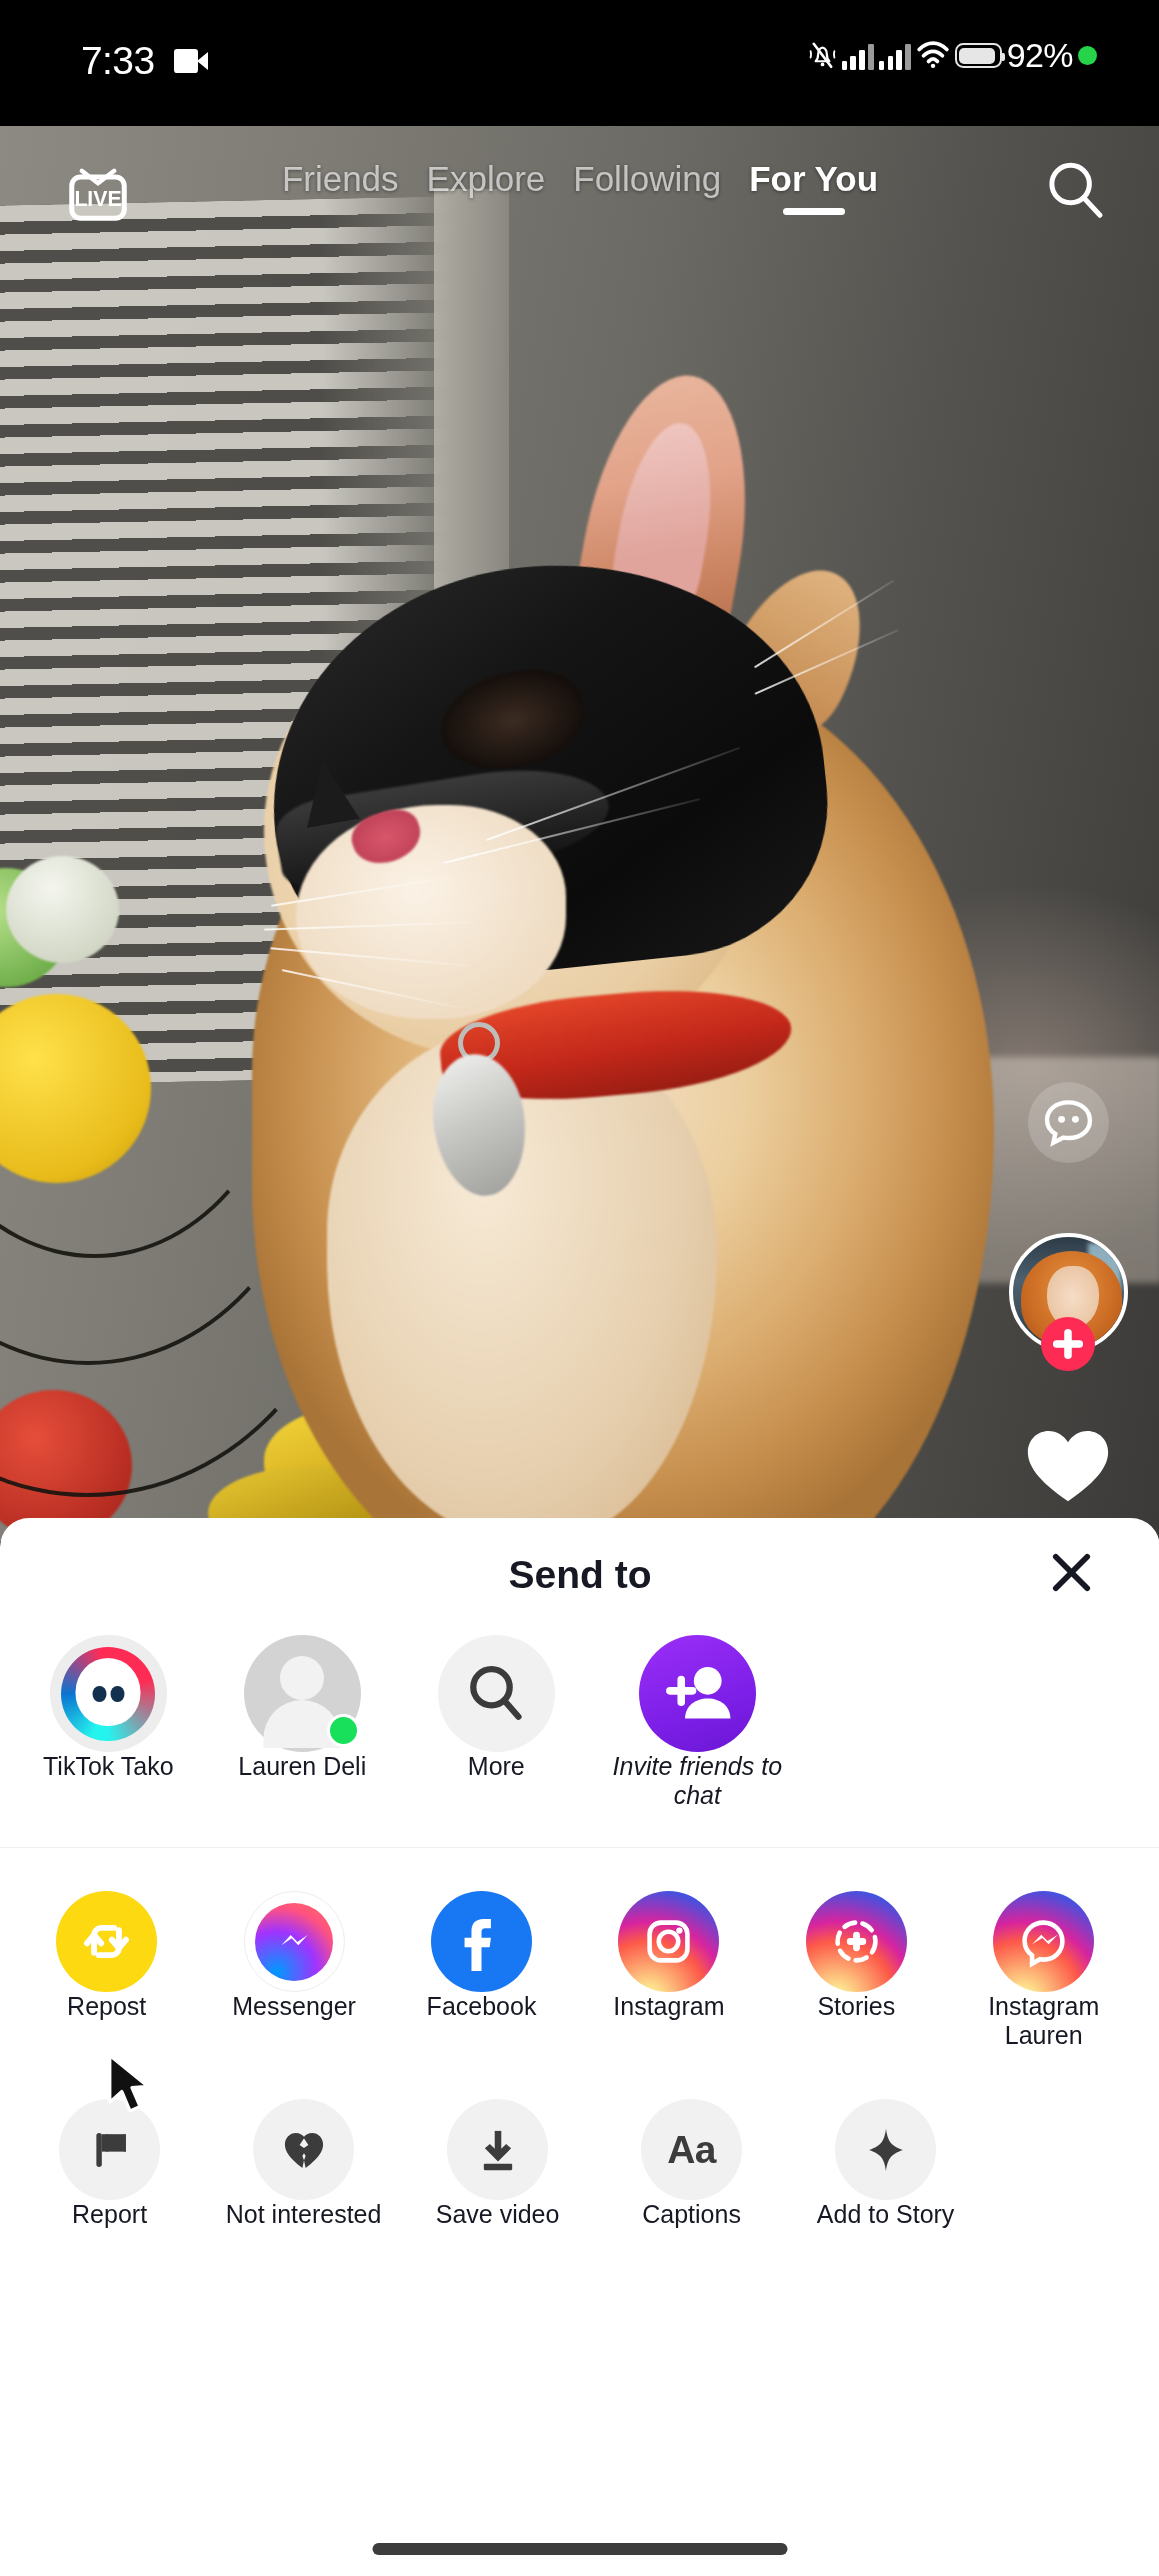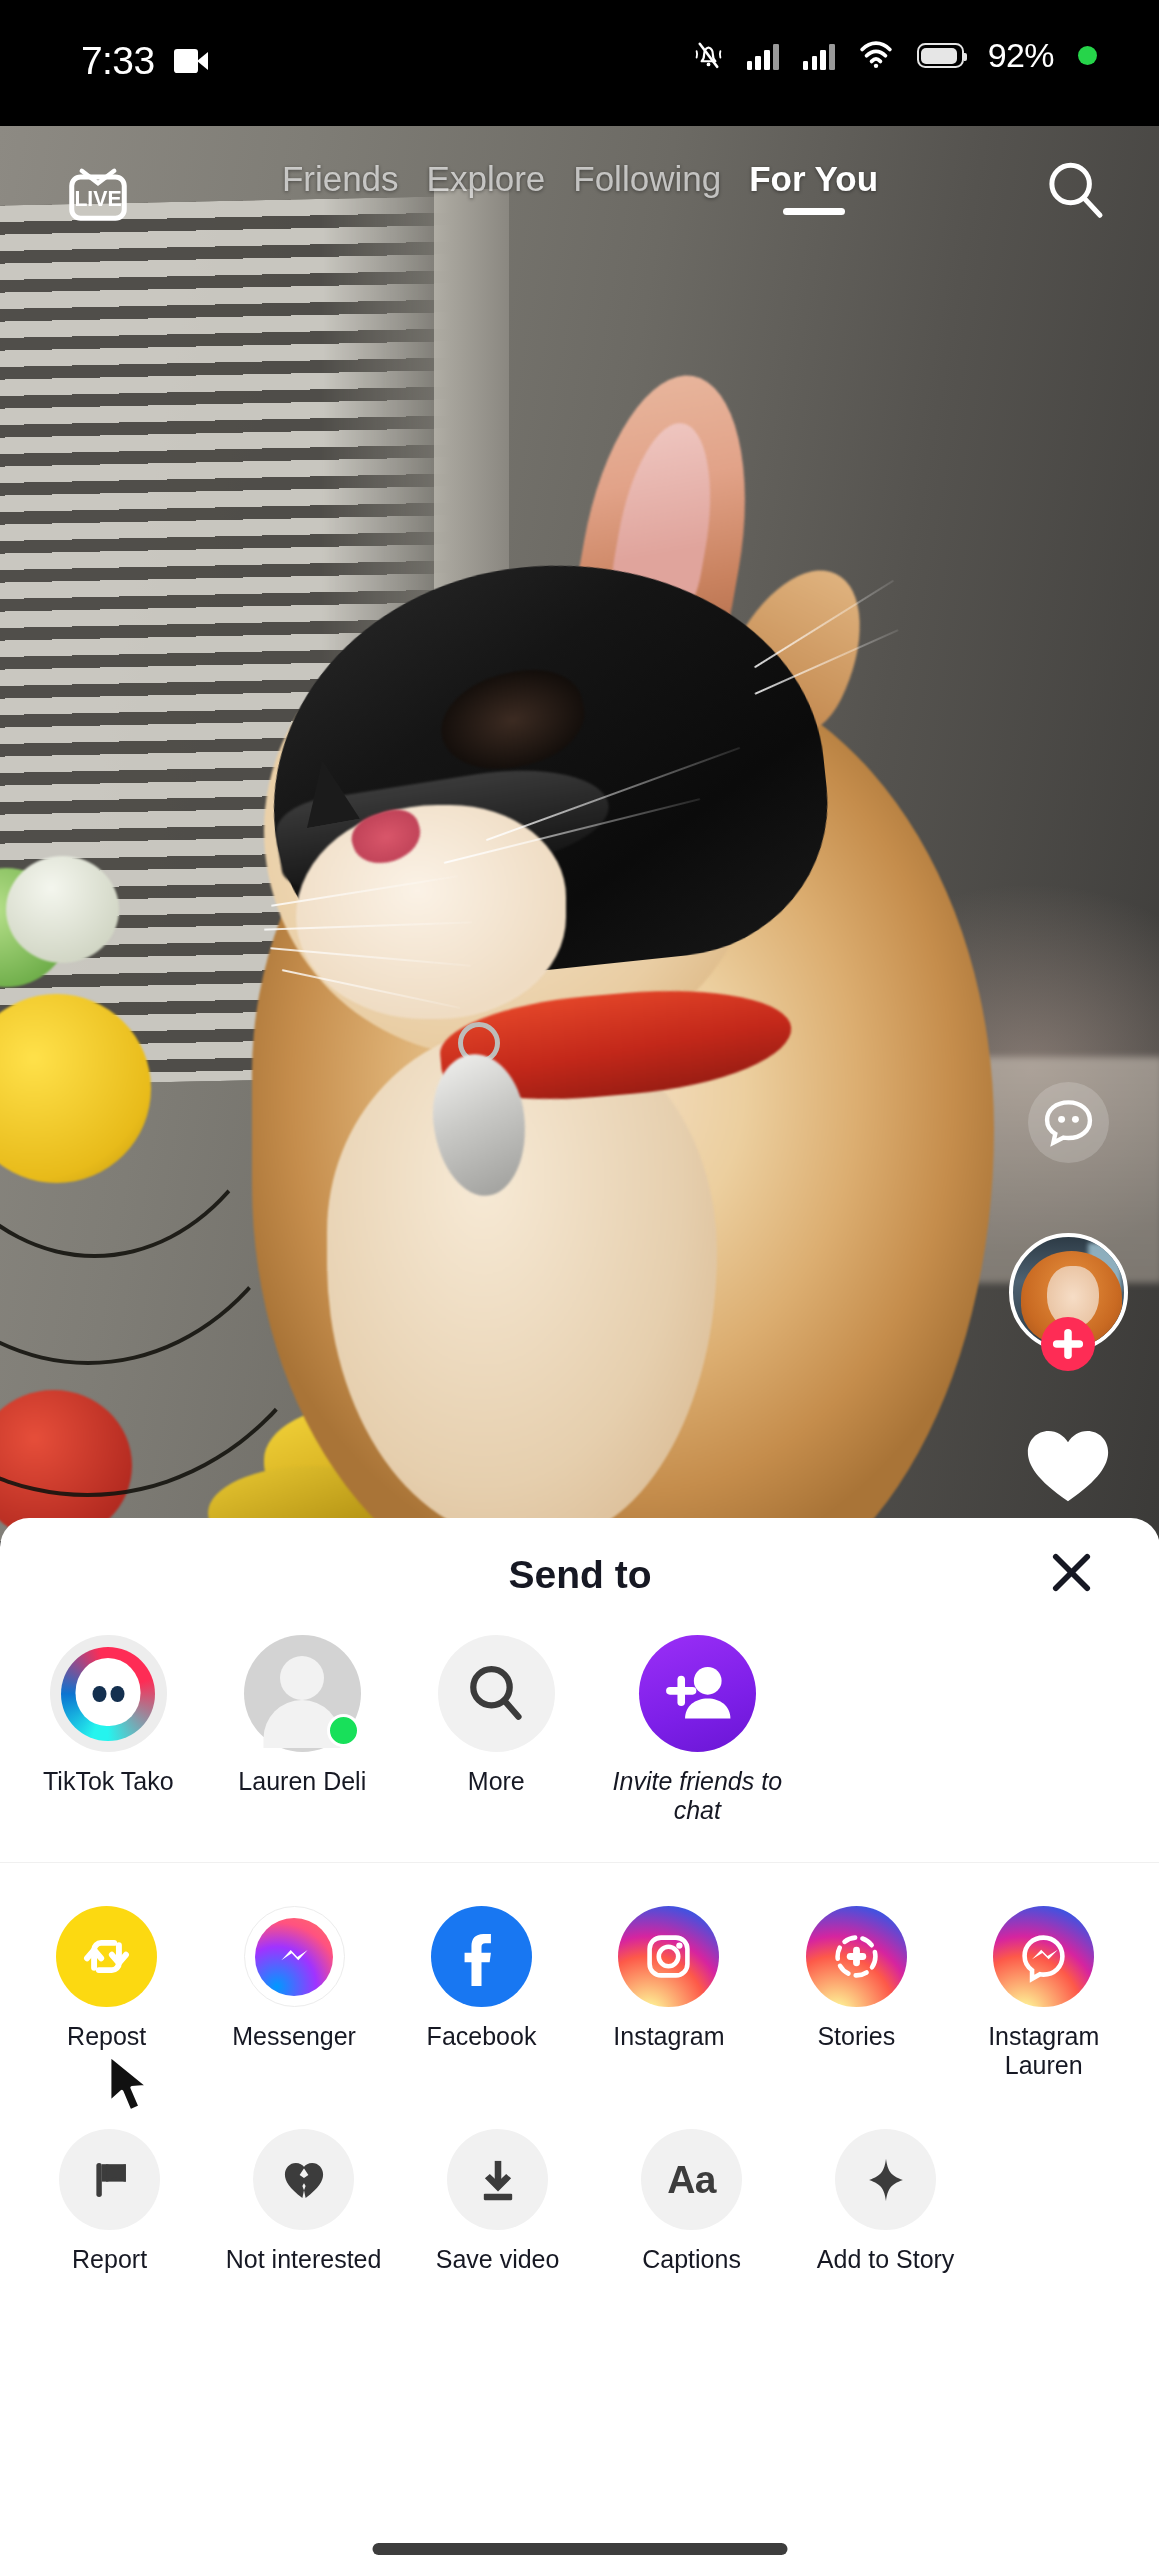--- a/index.html
+++ b/index.html
@@ -12,21 +12,21 @@
   #statusbar { position:absolute; top:0; left:0; width:1160px; height:126px;
                background:#000; z-index:60; }
   #sb-left { position:absolute; left:81px; top:39px; display:flex; align-items:center; gap:19px; }
   #sb-time { color:#fff; font-size:39px; font-weight:400; letter-spacing:-0.6px; }
   .vidcam { position:relative; width:34px; height:24px; }
   .vidcam .body { position:absolute; left:0; top:0; width:24px; height:24px; background:#fff; border-radius:3.1px; }
   .vidcam .lens { position:absolute; right:0; top:2.5px; width:0; height:0;
                   border-top:9.4px solid transparent; border-bottom:9.4px solid transparent;
                   border-left:11.3px solid #fff; transform:rotate(180deg); }
 
-  #sb-right { position:absolute; right:63px; top:36px; display:flex; align-items:center; gap:24px; }
+  #sb-right { position:absolute; right:63px; top:36px; display:flex; align-items:center; gap:5px; }
   .si { position:relative; }
 
   
   .bell-silent { width:29px; height:30px; }
 
   
   .bars { display:flex; align-items:flex-end; gap:3.1px; height:29px; }
   .bars i { display:block; width:5.7px; background:#fff; border-radius:1.3px; }
   .bars i:nth-child(1){height:8.8px;} .bars i:nth-child(2){height:14.5px;}
   .bars i:nth-child(3){height:20px;} .bars i:nth-child(4){height:26px;}
@@ -175,21 +175,21 @@
            background:#fff; border-radius:29px 29px 0 0; z-index:50; overflow:hidden; }
   #sheet-head { position:relative; height:107px; }
   #sheet-title { position:absolute; left:0; right:0; top:35px; text-align:center;
                  font-size:39px; font-weight:700; color:#161823; }
   #sheet-close { position:absolute; right:69px; top:35px; width:39px; height:39px; }
 
   .row { display:flex; padding:0 22.6px; }
   #row-contacts { gap:0; padding-left:11.3px; }
   .cell { display:flex; flex-direction:column; align-items:center; }
   .cell .lbl { font-size:25px; color:#161823; line-height:1.14; text-align:center;
-               margin-top:15px; white-space:nowrap; }
+               white-space:nowrap; }
   .cell .lbl.wrap { white-space:normal; }
 
   .av-c { width:117px; height:117px; border-radius:50%; position:relative; overflow:visible; }
 
   
   #tako { background:#ededed; display:flex; align-items:center; justify-content:center; }
   #tako-inner { width:94px; height:94px; border-radius:50%; position:relative; overflow:hidden;
                 background:conic-gradient(from 200deg,#25f4ee 0deg,#0b74d1 70deg,#fe2c55 150deg,#fe2c55 230deg,#25f4ee 340deg); }
   #tako-face { position:absolute; left:50%; top:48%; transform:translate(-50%,-50%);
                width:65px; height:68px; background:#fff;

